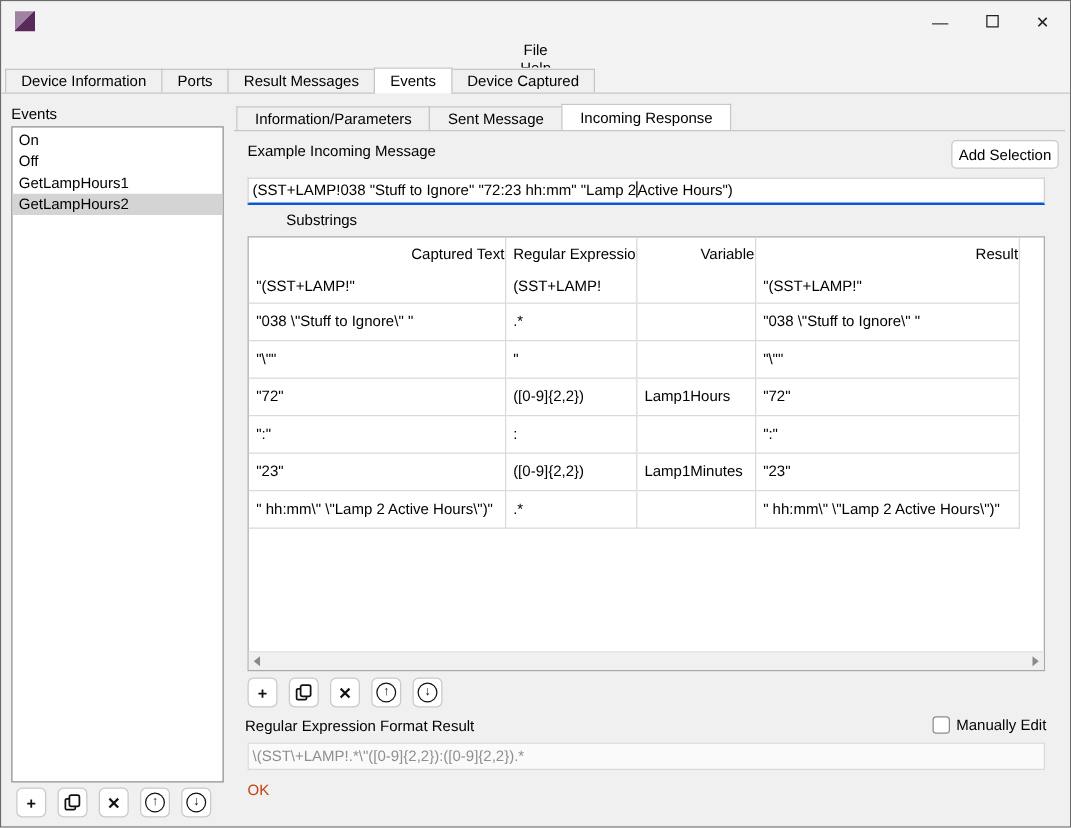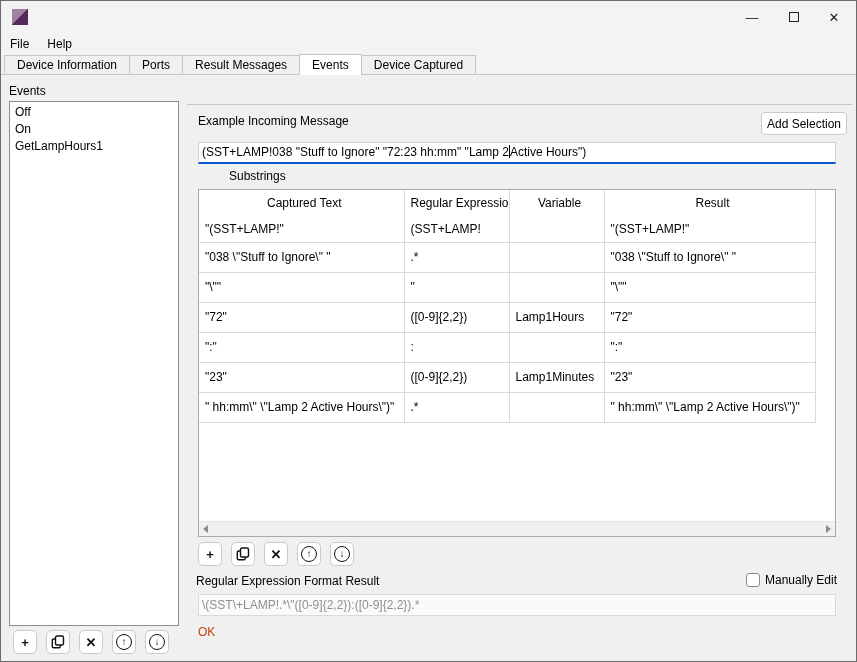--- a/index.html
+++ b/index.html
@@ -12,21 +12,21 @@
   #titlebar { position:absolute; left:0; top:0; width:100%; height:32px; background:#f3f3f3; }
   #app-icon { position:absolute; left:11px; top:8px; width:16px; height:16px;
     background:linear-gradient(135deg,#a083a3 0%,#a083a3 48%,#582a5c 48%,#582a5c 100%); }
   #title-text { position:absolute; left:34px; top:9px; white-space:nowrap; color:#1a1a1a; }
   .win-btn { position:absolute; top:0; width:40px; height:32px; display:flex; align-items:center; justify-content:center; color:#222; font-size:13px; }
   #btn-min { right:84px; }
   #btn-max { right:42px; }
   #btn-close { right:2px; }
   #max-glyph { width:10px; height:10px; border:1px solid #222; }
   
-  #menubar { position:absolute; left:0; top:32px; width:100%; height:21px; background:#f3f3f3; display:flex; align-items:center; }
+  #menubar { position:absolute; left:0; top:32px; width:100%; height:21px; background:#f3f3f3; display:flex; align-items:center;flex-direction:column; }
   .menu-item { padding:0 9px; height:100%; display:flex; align-items:center; }
   
   #tabstrip { position:absolute; left:0; top:53px; width:100%; height:21px; background:#f3f3f3; }
   #tabstrip .tabs { position:absolute; left:3px; bottom:0; display:flex; align-items:center; }
   .tab { height:19px; padding:0 12px; background:#f0f0f0; border:1px solid #c6c6c6; border-bottom:none;
          display:flex; align-items:center; margin-right:-1px; position:relative; }
   .tab.active { height:21px; background:#fff; z-index:3; }
   #tabline { position:absolute; left:0; top:73px; width:100%; height:1px; background:#c6c6c6; z-index:1; }
   #content { position:absolute; left:0; top:74px; width:100%; height:588px; background:#f0f0f0; }
   
@@ -48,21 +48,21 @@
   #example-label { position:absolute; left:197px; top:39px; }
   #add-selection { position:absolute; left:760px; top:37px; width:86px; height:23px; background:#fff;
     border:1px solid #c9c9c9; border-radius:4px; display:flex; align-items:center; justify-content:center; }
   #example-input { position:absolute; left:197px; top:67px; width:638px; height:22px; background:#fff;
     border:1px solid #d0d0d0; border-bottom:2px solid #0b57cf; padding:2px 3px 0 3px; white-space:nowrap; overflow:hidden; }
   .caret { display:inline-block; width:1px; height:13px; background:#000; vertical-align:-2px; }
   #substrings-label { position:absolute; left:197px; top:94px;margin-left:31px; }
   
   #table-frame { position:absolute; left:197px; top:114px; width:638px; height:348px; background:#fff; border:1px solid #a9a9a9; }
   #substrings-table { border-collapse:collapse; table-layout:fixed; width:616px; }
-  #substrings-table th { font-weight:normal; text-align:center; height:26px; padding:0 0 0 6px;
+  #substrings-table th { font-weight:normal; text-align:right; height:26px; padding:0 0 0 6px;
     border-right:1px solid #d9d9d9; white-space:nowrap; overflow:hidden; }
   #substrings-table td { height:30px; padding:0 0 0 6px; border-right:1px solid #d9d9d9;
     white-space:nowrap; overflow:hidden; }
   #substrings-table tr.r1 td { height:26px; }
   #substrings-table tr.bt td { border-top:1px solid #d9d9d9; }
   #substrings-table tr:last-child td { border-bottom:1px solid #d9d9d9; }
   #hscroll { position:absolute; left:0; bottom:0; width:636px; height:15px; background:#f0f0f0; border-top:1px solid #e2e2e2;
     display:flex; align-items:center; justify-content:space-between; padding:0 4px; }
   .scroll-arrow { width:0; height:0; border-top:4px solid transparent; border-bottom:4px solid transparent; }
   .scroll-arrow.left  { border-right:5px solid #8a8a8a; }
@@ -108,23 +108,24 @@
       <div class="tab active">Events</div>
       <div class="tab">Device Captured</div>
     </div>
   </div>
   <div id="tabline"></div>
 
   <div id="content">
 
     <div id="events-label">Events</div>
     <div id="events-list">
+      <div class="list-item">On</div>
       <div class="list-item">Off</div>
-      <div class="list-item">On</div>
       <div class="list-item">GetLampHours1</div>
+      <div class="list-item selected">GetLampHours2</div>
     </div>
     <div class="mini-toolbar" id="sidebar-toolbar">
       <div class="tool-btn">
         <span>+</span>
       </div>
       <div class="tool-btn">
         <svg class="copy-svg" width="14" height="14" viewBox="0 0 14 14">
           <rect x="4.5" y="1" width="8" height="9" rx="1.5" fill="none" stroke="#111" stroke-width="1.4"></rect>
           <path d="M4.5 4 H2.5 A1.2 1.2 0 0 0 1.3 5.2 V11.5 A1.2 1.2 0 0 0 2.5 12.7 H8 A1.2 1.2 0 0 0 9.2 11.5 V10" fill="none" stroke="#111" stroke-width="1.4"></path>
         </svg>
@@ -137,20 +138,25 @@
             <span>↑</span>
           </span>
       </div>
       <div class="tool-btn">
         <span class="circle-glyph">
             <span>↓</span>
           </span>
       </div>
     </div>
 
+    <div id="inner-tabs">
+      <div class="tab inner">Information/Parameters</div>
+      <div class="tab inner">Sent Message</div>
+      <div class="tab inner active">Incoming Response</div>
+    </div>
     <div id="inner-tabline"></div>
 
     <div id="example-label">Example Incoming Message</div>
     <div id="add-selection">
       <span>Add Selection</span>
     </div>
     <div id="example-input">
       <span>(SST+LAMP!038 "Stuff to Ignore" "72:23 hh:mm" "Lamp 2</span><span class="caret"></span><span>Active Hours")</span>
     </div>
 

